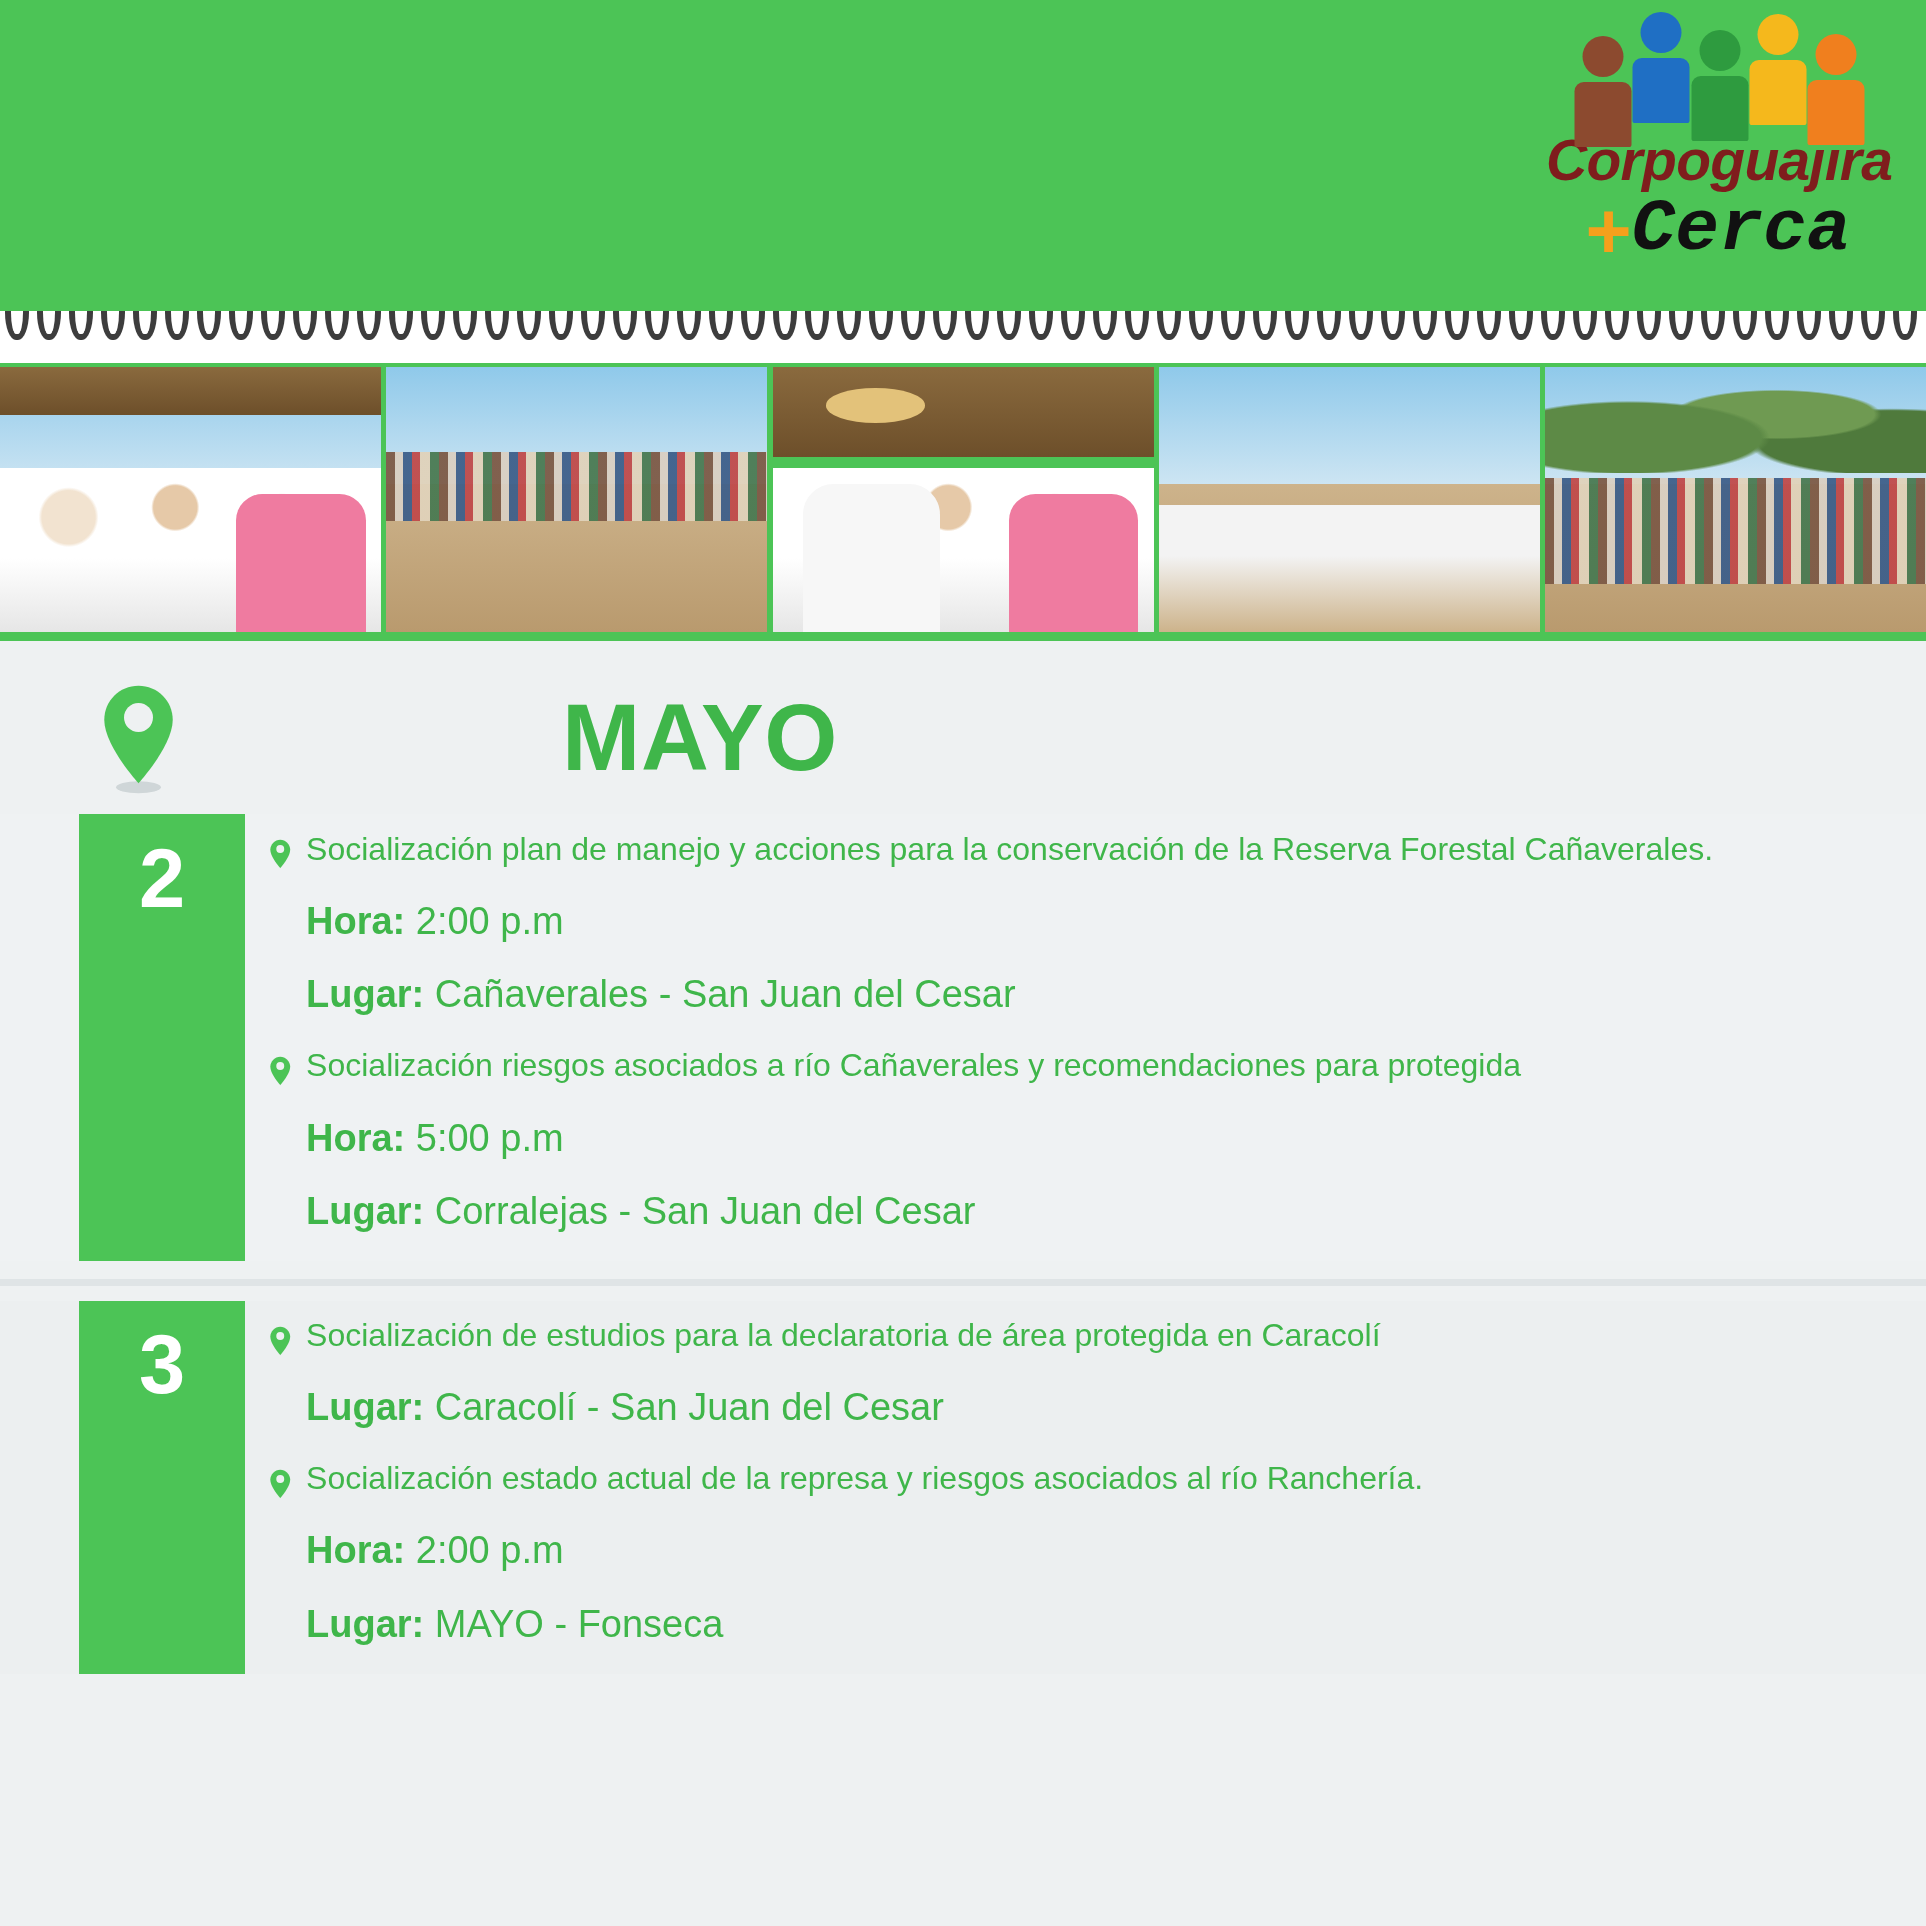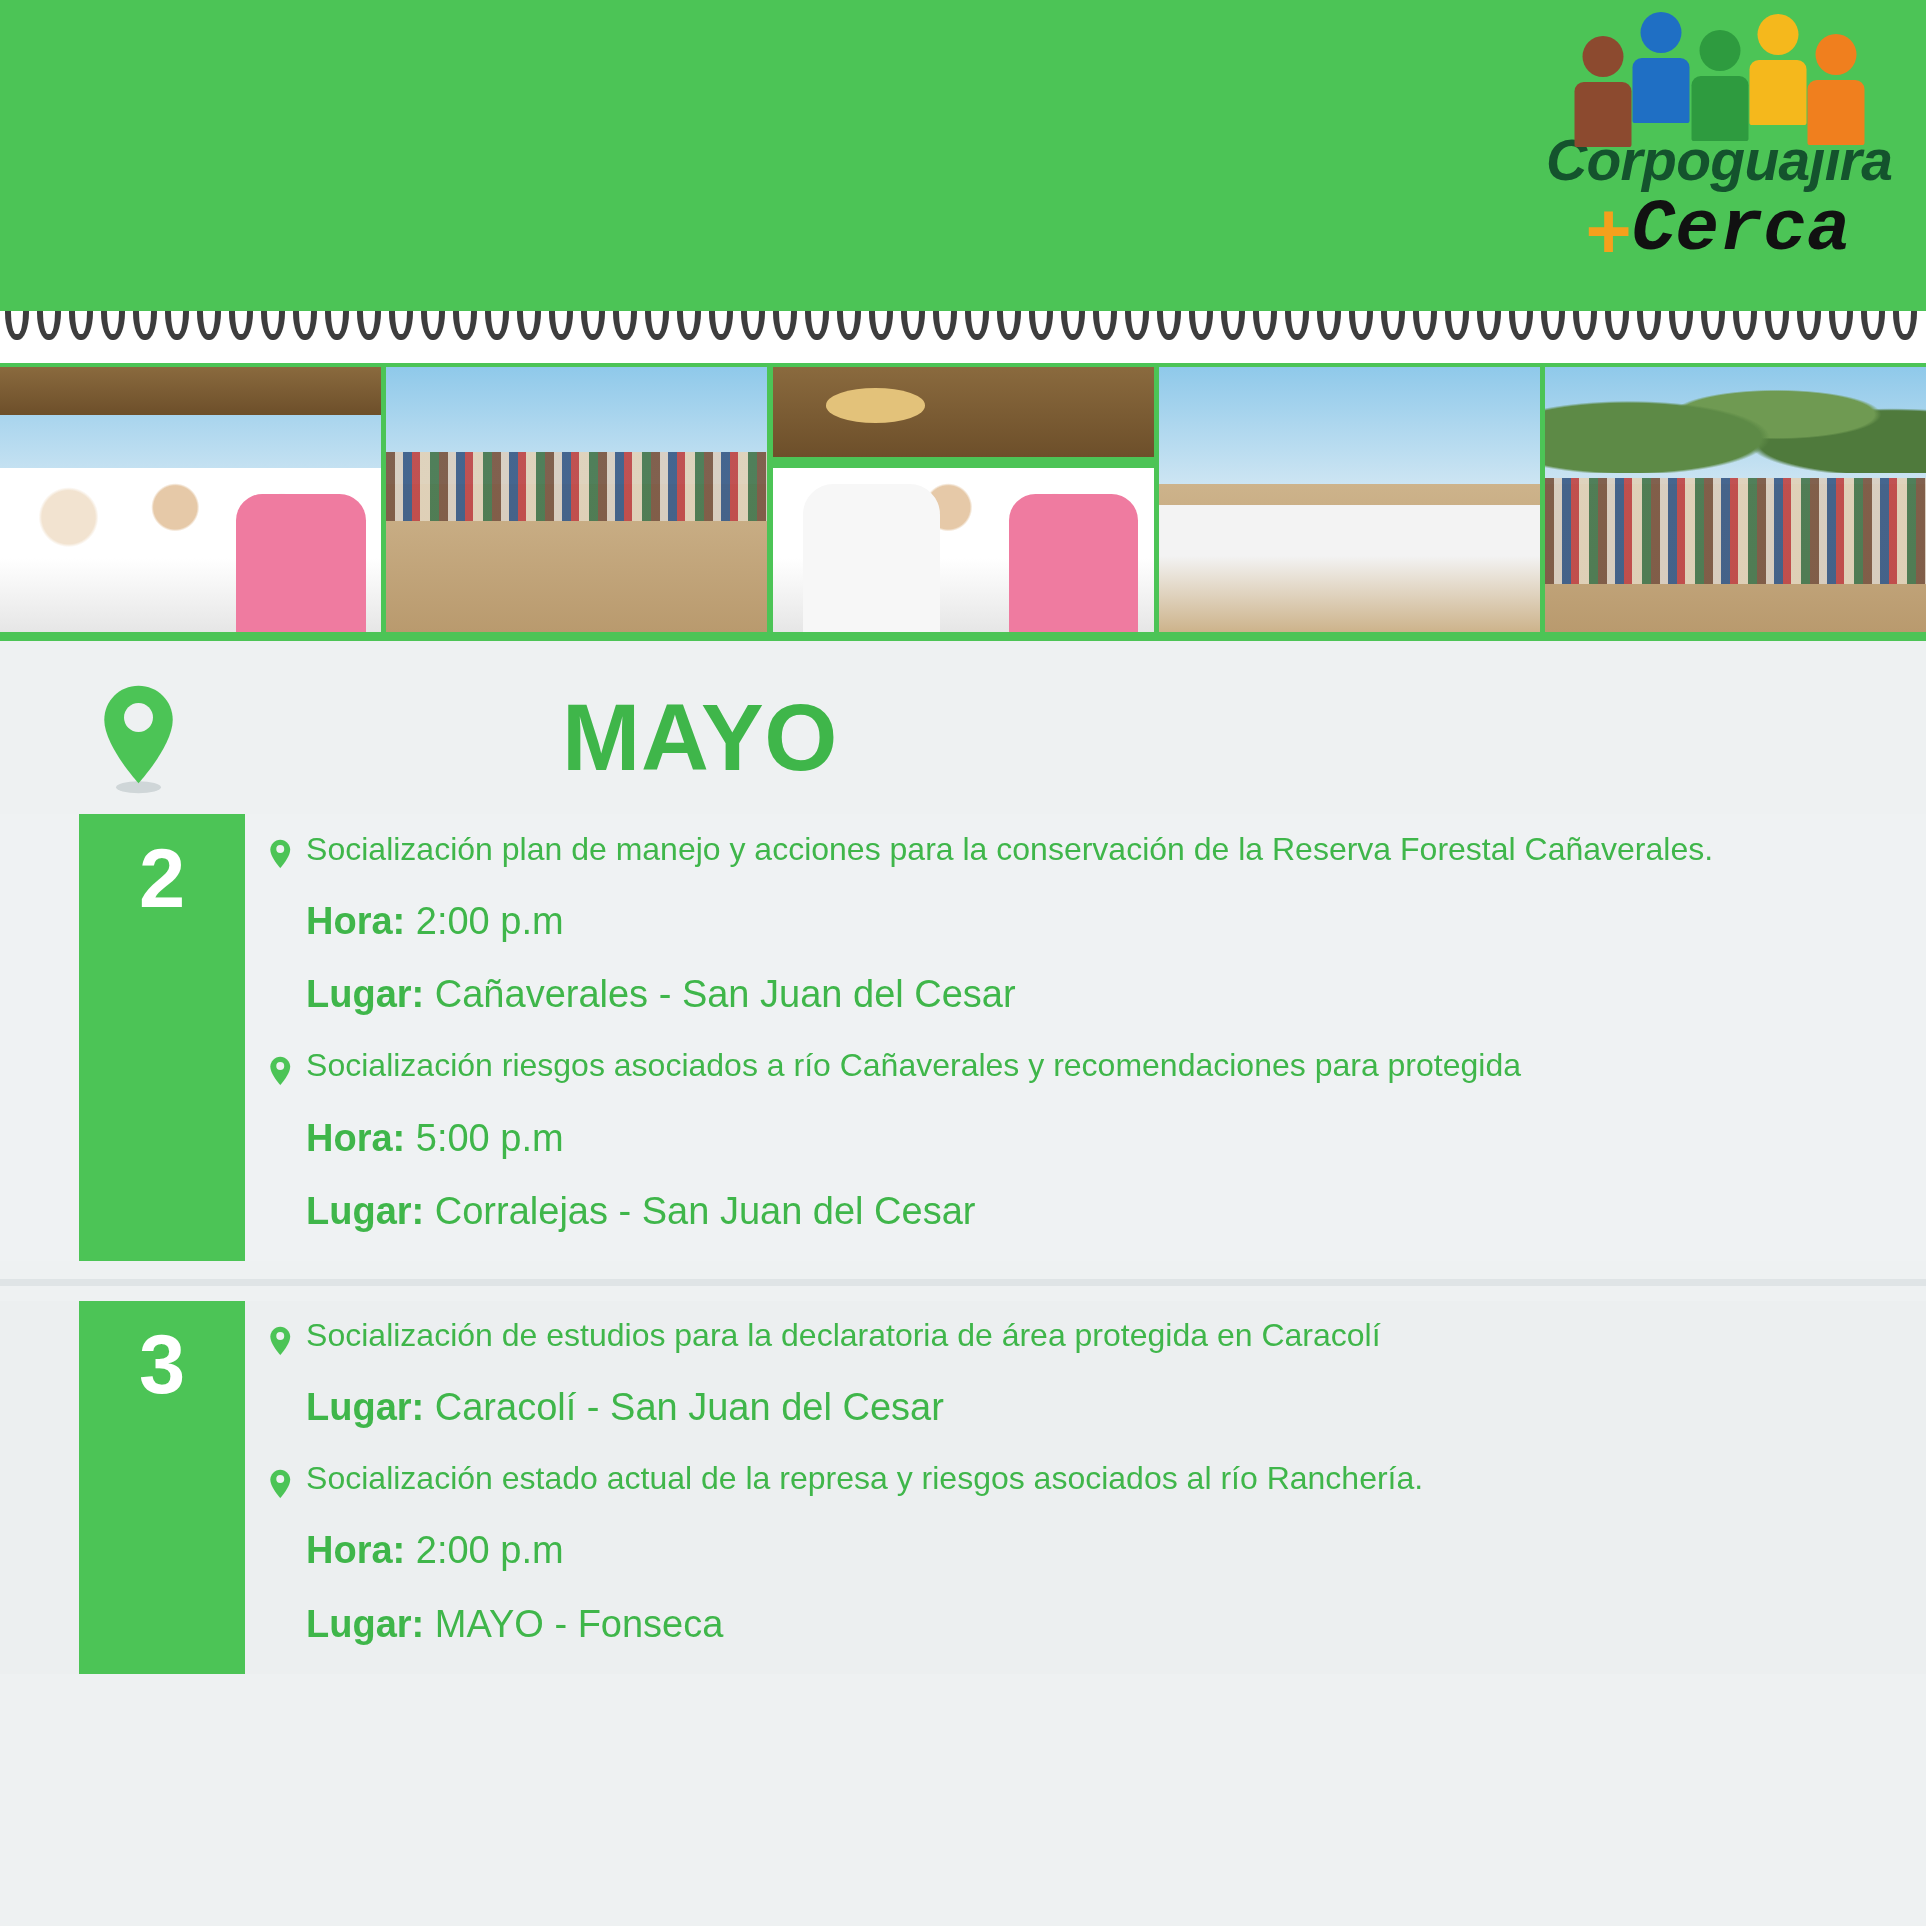--- a/index.html
+++ b/index.html
@@ -79,21 +79,21 @@
   .p2 { left: 58px; top: 0px;  }
   .p3 { left: 117px;top: 18.5px; }
   .p4 { left: 175px;top: 2.6px;  }
   .p5 { left: 233px;top: 22.5px; }
 
   .logo-name {
     font-family: "Liberation Sans", sans-serif;
     font-size: 57px;
     font-weight: bold;
     font-style: italic;
-    color: #14532d;
+    color: #7f1d1d;
     text-align: center;
     letter-spacing: -0.7px;
     line-height: 0.95;
   }
   .logo-sub {
     text-align: center;
     margin-top: 4px;
     line-height: 1;
     white-space: nowrap;
   }

